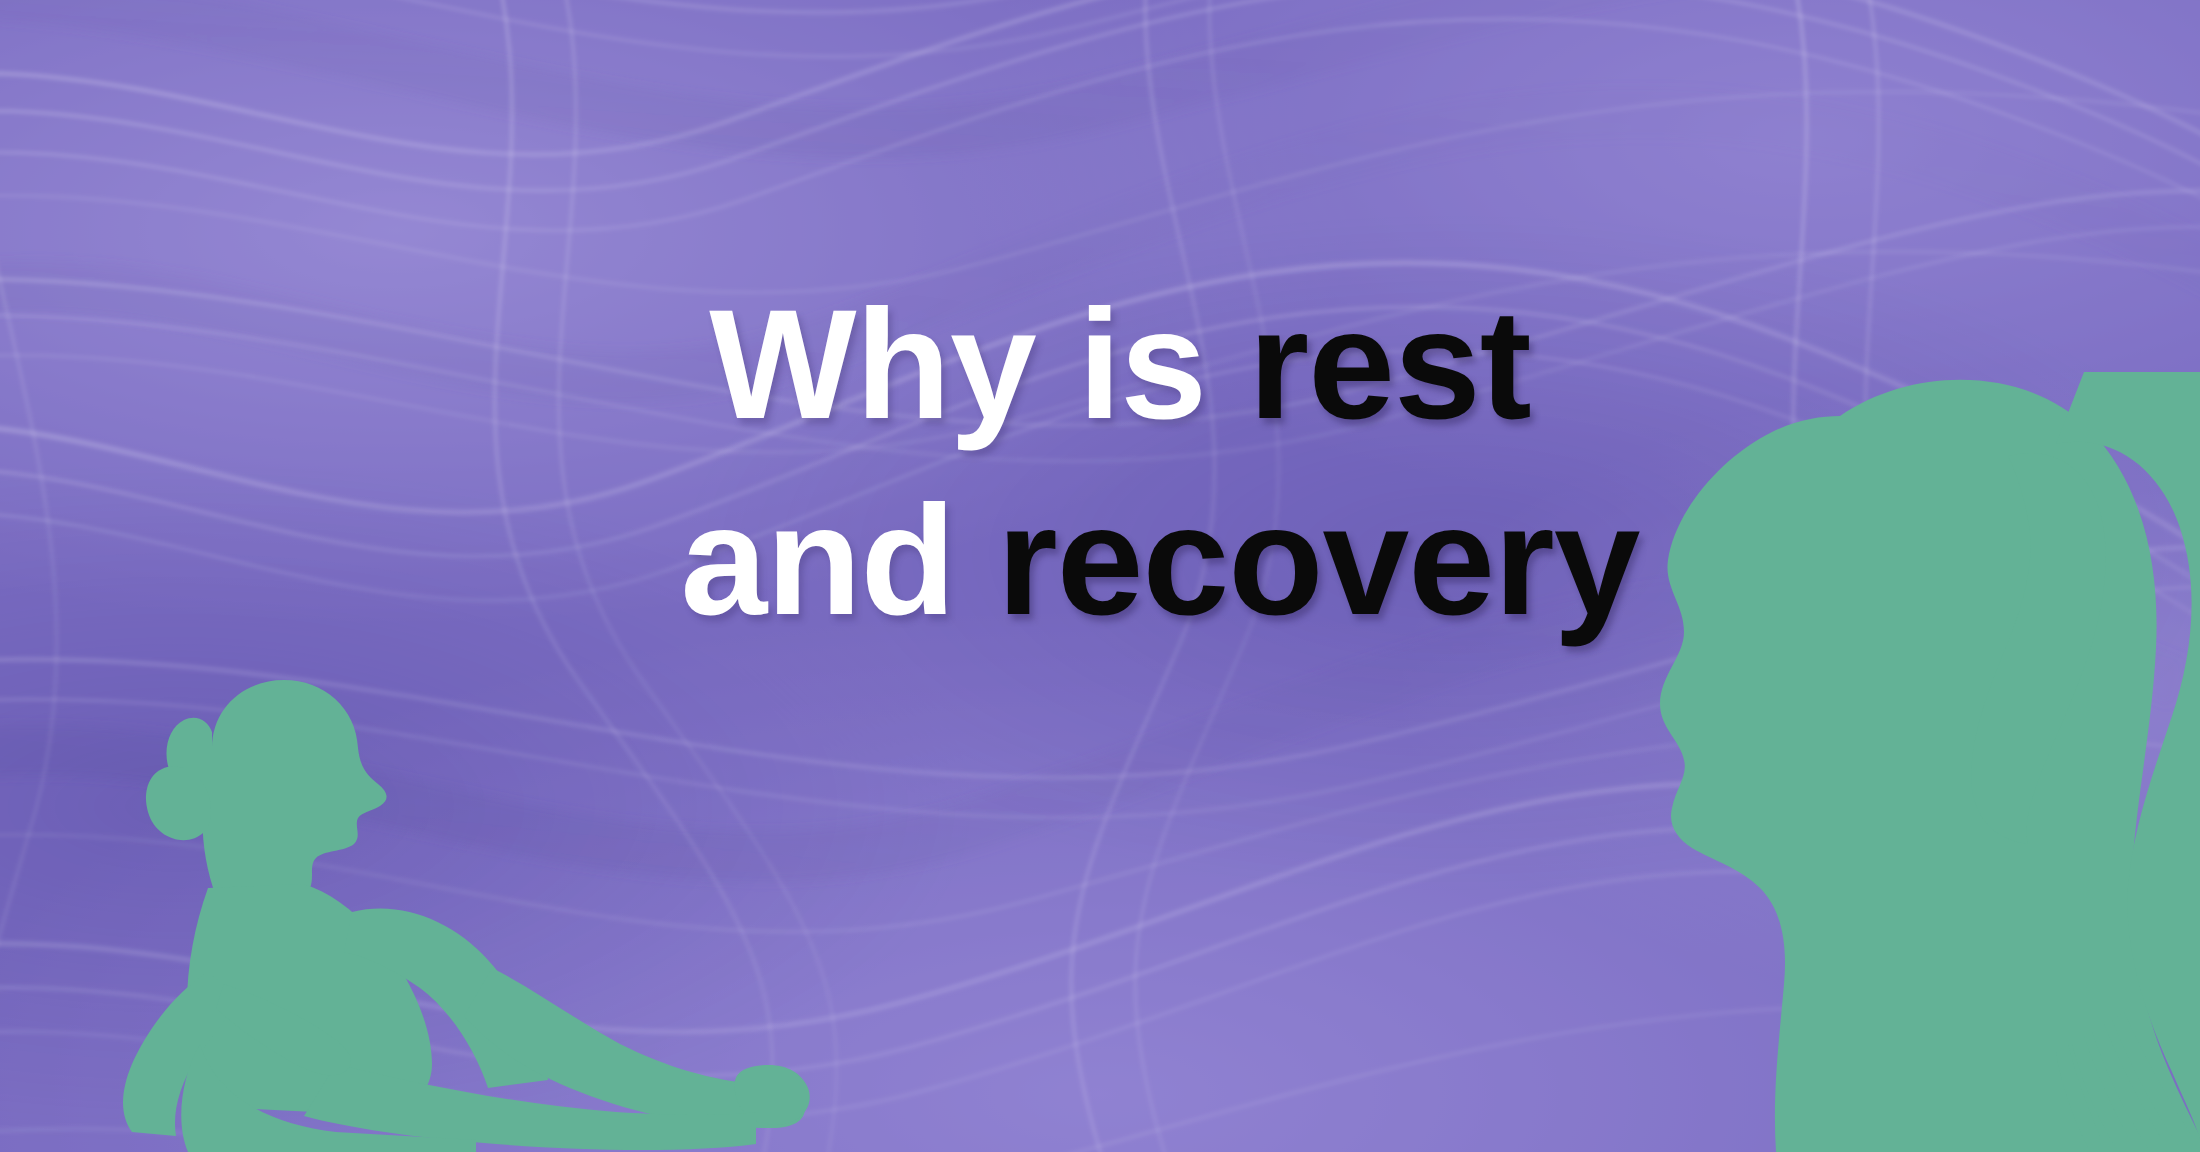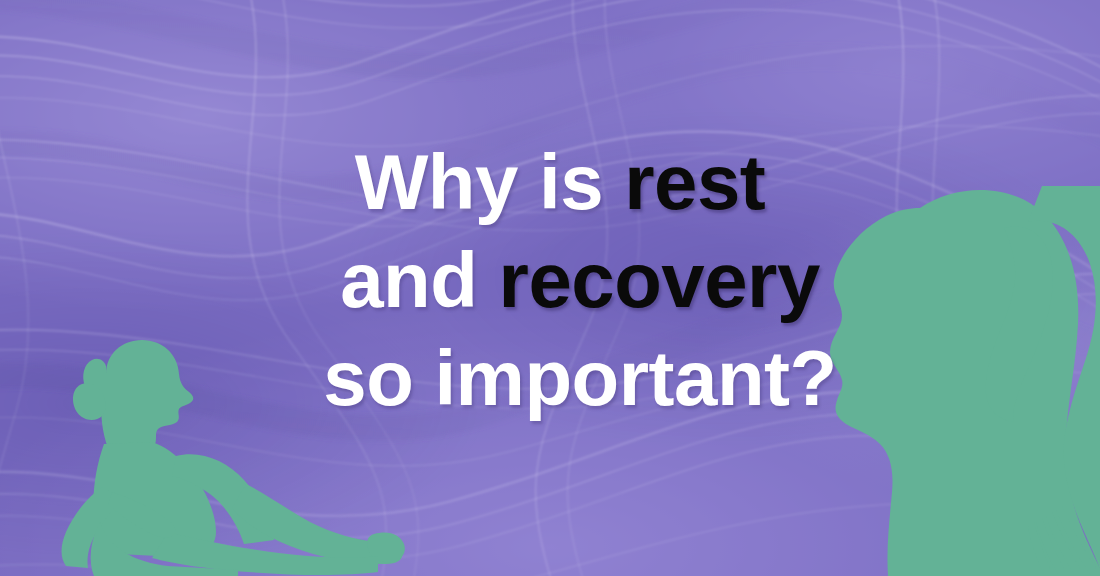--- a/index.html
+++ b/index.html
@@ -293,16 +293,15 @@
                  C 244 342, 256 364, 268 382
                  L 262 388
                  C 248 368, 236 344, 228 324 Z"></path>
       </g>
     </svg>
   </div>
 
   <div id="headline">
     <span class="hl-line"><span class="w-light">Why is </span><span class="w-dark">rest</span></span>
     <span class="hl-line"><span class="w-light">and </span><span class="w-dark">recovery</span></span>
-    <span class="hl-line"><span class="w-light">so important?</span></span>
   </div>
 
 </div>
 
 </body></html>

